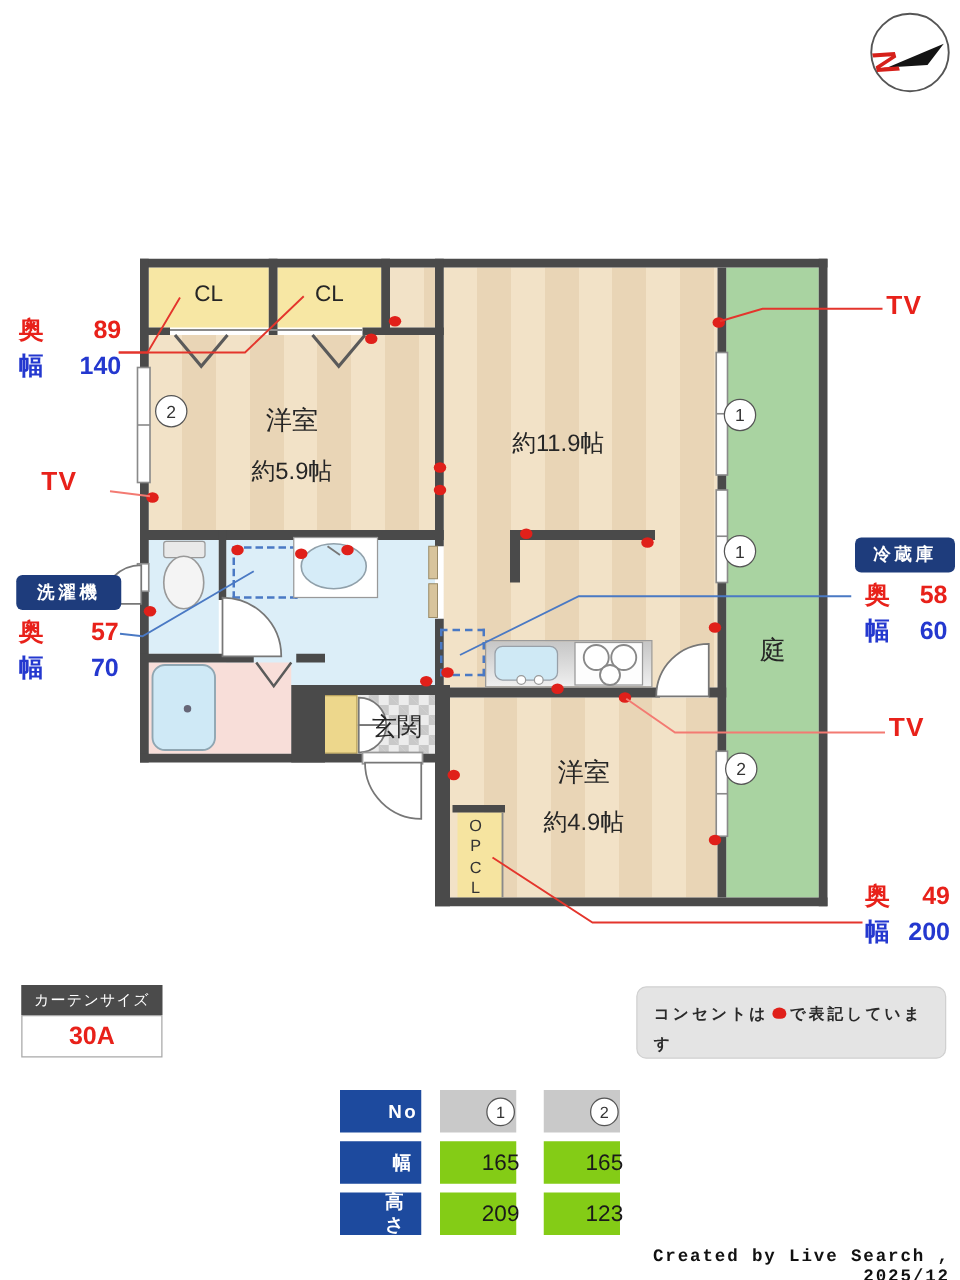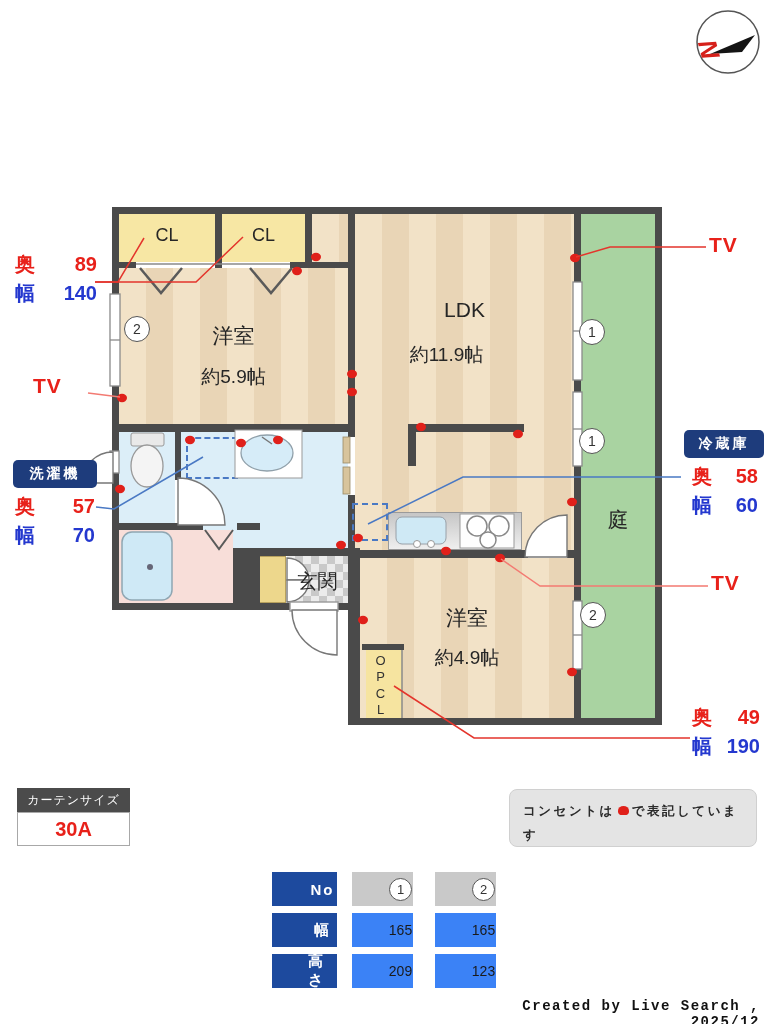--- a/index.html
+++ b/index.html
@@ -18,21 +18,21 @@
   .meas-blue{color:#2438cf;}
   .badge{background:#1e3c7c;color:#fff;border-radius:5px;display:flex;align-items:center;
          justify-content:center;font-size:14px;letter-spacing:3px;font-weight:bold;}
   .tvlabel{color:#e8211a;font-weight:bold;font-size:21px;letter-spacing:1px;}
   .circ{border:1.6px solid #555;border-radius:50%;background:#fff;display:flex;align-items:center;
         justify-content:center;font-size:14px;color:#333;box-sizing:border-box;}
   .dashed-box{border:2px dashed #4a79c4;box-sizing:border-box;}
   .tcell{display:flex;align-items:center;justify-content:center;box-sizing:border-box;padding-left:36px;}
   .tblue{background:#1d4a9e;color:#fff;font-weight:bold;font-size:15px;letter-spacing:2px;}
   .tgray{background:#c9c9c9;}
-  .tval{background:#3b82f6;font-size:14px;color:#1a1a1a;}
+  .tval{background:#84cc16;font-size:18px;color:#1a1a1a;}
   .note-box{background:#e4e4e4;border:1px solid #d0d0d0;border-radius:8px;box-sizing:border-box;
             padding:10px 13px;font-size:12.5px;font-weight:bold;letter-spacing:2.5px;color:#2a2a2a;line-height:1.9;}
   .outlet-sym{display:inline-block;width:11px;height:9px;background:#e0201a;
               border-radius:50% 50% 40% 40%;margin:0 3px;vertical-align:baseline;}
   .footer{font-family:"Liberation Mono","DejaVu Sans Mono",monospace;font-weight:bold;
           font-size:14px;letter-spacing:1.5px;color:#111;}
   .breaker-hd{background:#4b4b4b;color:#fff;font-size:12px;letter-spacing:1px;
               display:flex;align-items:center;justify-content:center;}
   .breaker-bd{background:#fff;border:1px solid #a8a8a8;box-sizing:border-box;color:#e8211a;
               font-size:20px;font-weight:bold;display:flex;align-items:center;justify-content:center;}
@@ -185,21 +185,20 @@
       <polyline points="394,686 474,738 690,738" stroke="#e4352c"></polyline>
       <polyline points="96,507 114,509 203,457" stroke="#4a79c4"></polyline>
       <polyline points="681,477 463,477 368,524" stroke="#4a79c4"></polyline>
     </g>
   </svg>
 
   <div class="abs room-label" style="left:119px;top:225px;width:96px;font-size:18px;">CL</div>
   <div class="abs room-label" style="left:222px;top:225px;width:83px;font-size:18px;">CL</div>
   <div class="abs room-label" style="left:119px;top:322px;width:229px;font-size:21px;">洋室</div>
   <div class="abs room-label" style="left:119px;top:364px;width:229px;font-size:19px;">約5.9帖</div>
-  <div class="abs room-label" style="left:355px;top:298px;width:219px;font-size:21px;">LDK</div>
   <div class="abs room-label" style="left:355px;top:342px;width:183px;font-size:19px;">約11.9帖</div>
   <div class="abs room-label" style="left:360px;top:604px;width:214px;font-size:21px;">洋室</div>
   <div class="abs room-label" style="left:360px;top:645px;width:214px;font-size:19px;">約4.9帖</div>
   <div class="abs room-label" style="left:581px;top:506px;width:74px;font-size:21px;">庭</div>
   <div class="abs room-label" style="left:287px;top:568px;width:61px;font-size:20px;">玄関</div>
   <div class="abs" style="left:374px;top:653px;width:13px;font-size:13px;line-height:1.25;word-break:break-all;color:#333;text-align:center;">OPCL</div>
 
   <div class="abs circ" style="left:124px;top:316px;width:26px;height:26px;">2</div>
   <div class="abs circ" style="left:579px;top:319px;width:26px;height:26px;">1</div>
   <div class="abs circ" style="left:579px;top:428px;width:26px;height:26px;">1</div>
@@ -244,21 +243,21 @@
       </div>
   </div>
 
   <div class="abs" style="left:692px;top:705px;width:68px;">
     <div class="meas meas-red">
         <span>奥</span>
         <span>49</span>
       </div>
     <div class="meas meas-blue" style="margin-top:4px;">
         <span>幅</span>
-        <span>190</span>
+        <span>200</span>
       </div>
   </div>
 
   <svg class="abs" style="left:692px;top:8px;" width="72" height="72" viewBox="0 0 72 72">
     <circle cx="36" cy="34" r="31" fill="#fff" stroke="#555" stroke-width="1.5"></circle>
     <polygon points="18,46 63,27 50,44" fill="#141414"></polygon>
     <text x="6" y="50" font-size="26" font-weight="bold" font-style="italic" fill="#d6201a" transform="rotate(75 16 42)">N</text>
   </svg>
 
   <div class="abs" style="left:17px;top:788px;width:113px;">

